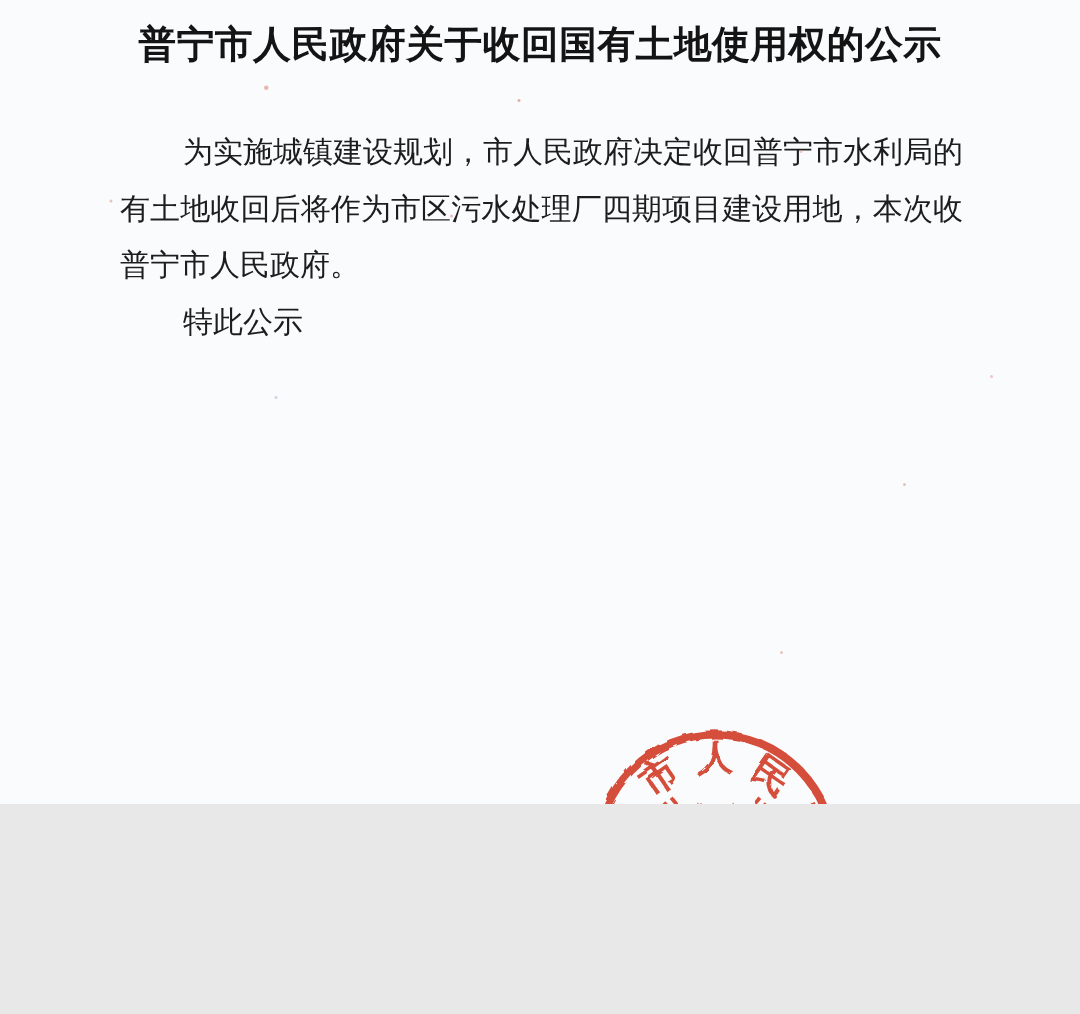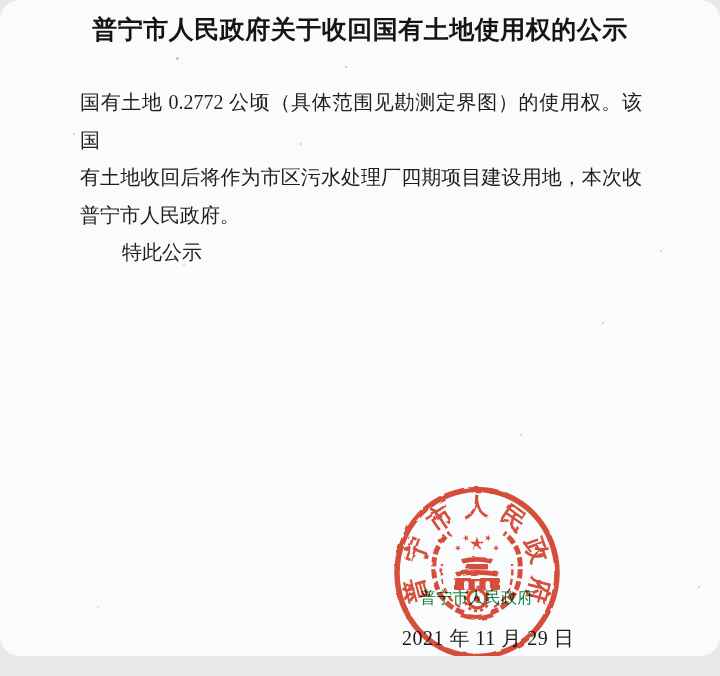--- a/index.html
+++ b/index.html
@@ -2,25 +2,24 @@
 <html><head>
 <meta charset="utf-8">
 <style>
   html,body{margin:0;padding:0;}
   body{
     font-family:"Liberation Serif","DejaVu Serif",serif;
     background:#e8e8e8;
   }
   .page{
     position:relative;
-    width:720px;height:656px;
+    width:720px;height:536px;
     background:#fafbfd;
     overflow:hidden;
     color:#1b1b1b;
-    border-radius:20px;
   }
   .doc-title{
     position:absolute;
     top:13px;left:0;width:720px;
     text-align:center;
     font-size:25px;
     font-weight:bold;
     letter-spacing:0.5px;
     color:#141414;
   }
@@ -79,21 +78,21 @@
   }
 </style>
 </head>
 <body>
 
 <div class="page">
 
   <div class="doc-title">普宁市人民政府关于收回国有土地使用权的公示</div>
 
   <div class="content">
-    <div class="line fill">国有土地 0.2772 公顷（具体范围见勘测定界图）的使用权。该国</div>
+    <div class="line indent fill">为实施城镇建设规划，市人民政府决定收回普宁市水利局的</div>
     <div class="line fill">有土地收回后将作为市区污水处理厂四期项目建设用地，本次收</div>
     <div class="line">普宁市人民政府。</div>
     <div class="line indent">特此公示</div>
 
   </div>
 
   <div class="sig-issuer">普宁市人民政府</div>
   <div class="sig-date">2021 年 11 月 29 日</div>
 
   <svg class="seal" viewBox="0 0 170 174" xmlns="http://www.w3.org/2000/svg">

